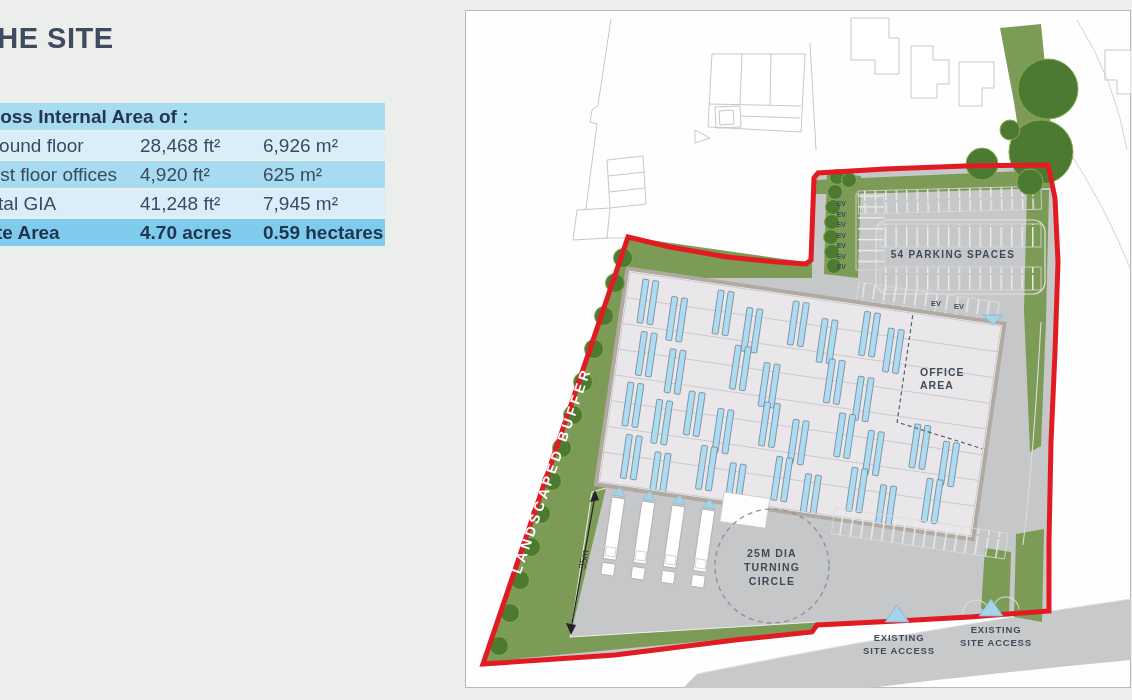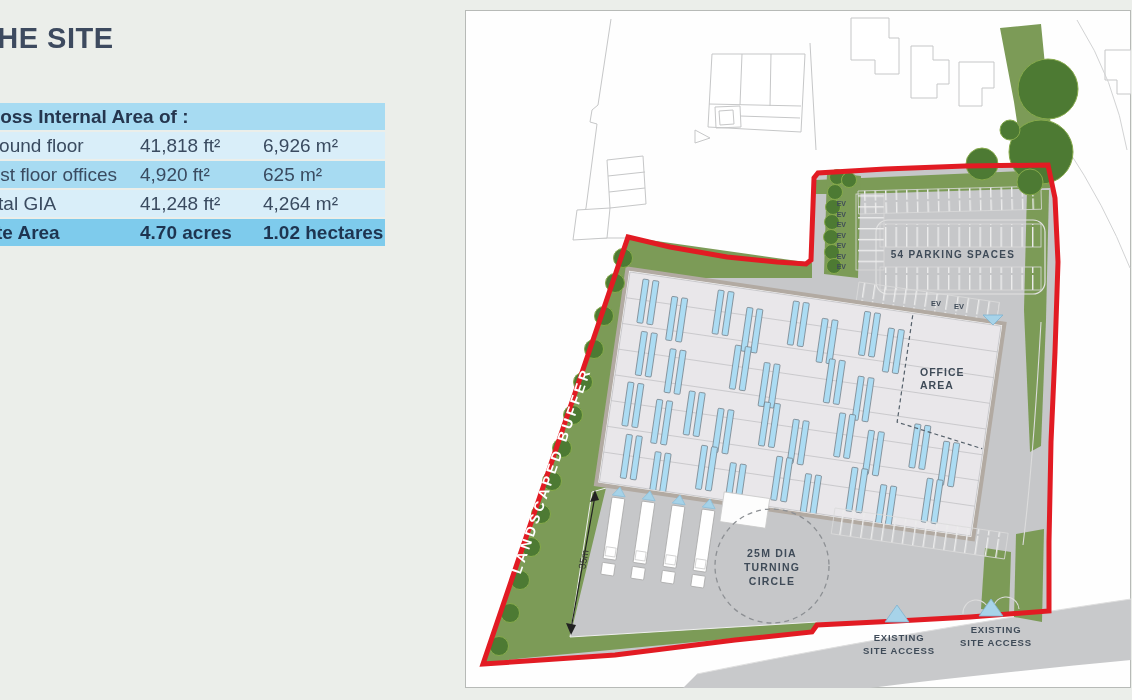--- a/index.html
+++ b/index.html
@@ -27,37 +27,37 @@
 <body>
 
 <div class="doc-title">THE SITE</div>
 
 <div class="area-table">
   <div class="trow hdr">
     <div class="c1" style="width:100%">Gross Internal Area of :</div>
   </div>
   <div class="trow light">
     <div class="c1">Ground floor</div>
-    <div class="c2">41,818 ft²</div>
+    <div class="c2">28,468 ft²</div>
     <div class="c3">6,926 m²</div>
   </div>
   <div class="trow mid">
     <div class="c1">First floor offices</div>
     <div class="c2">4,920 ft²</div>
     <div class="c3">625 m²</div>
   </div>
   <div class="trow light">
     <div class="c1">Total GIA</div>
     <div class="c2">41,248 ft²</div>
-    <div class="c3">4,264 m²</div>
+    <div class="c3">7,945 m²</div>
   </div>
   <div class="trow strong">
     <div class="c1">Site Area</div>
     <div class="c2">4.70 acres</div>
-    <div class="c3">1.02 hectares</div>
+    <div class="c3">0.59 hectares</div>
   </div>
 </div>
 
 <div class="plan-panel">
 <svg width="666" height="678" viewBox="0 0 666 678">
   <defs>
     <pattern id="bayV" width="10.5" height="24" patternUnits="userSpaceOnUse">
       <line x1="0.7" y1="1" x2="0.7" y2="23" stroke="#ECECEC" stroke-width="1.4"></line>
     </pattern>
     <pattern id="bayH" width="28" height="10.9" patternUnits="userSpaceOnUse">

